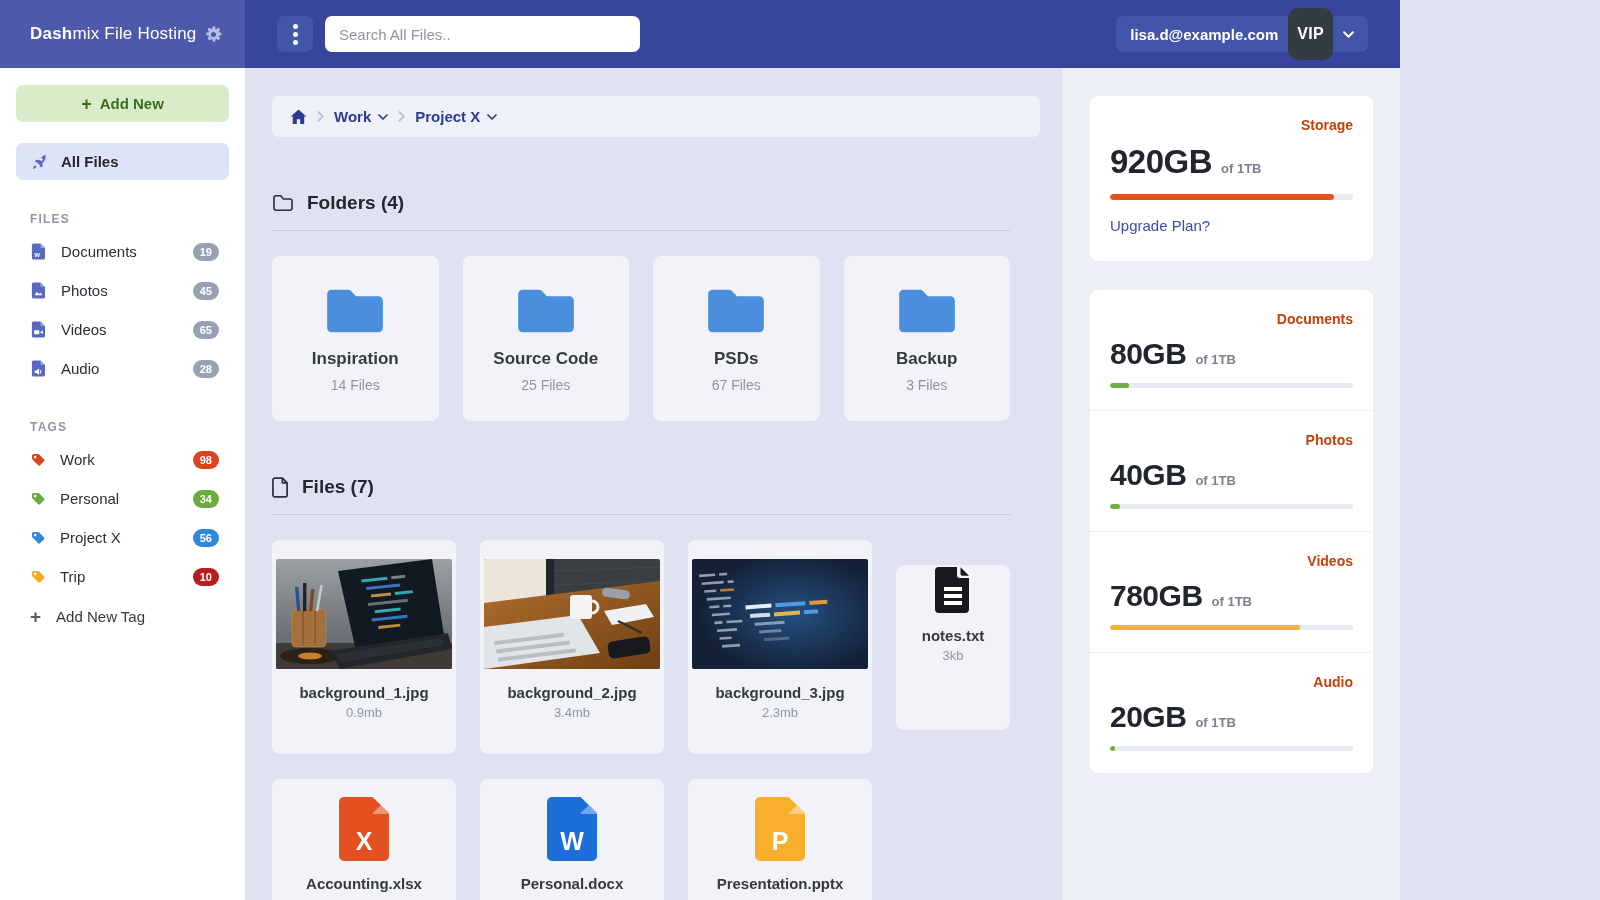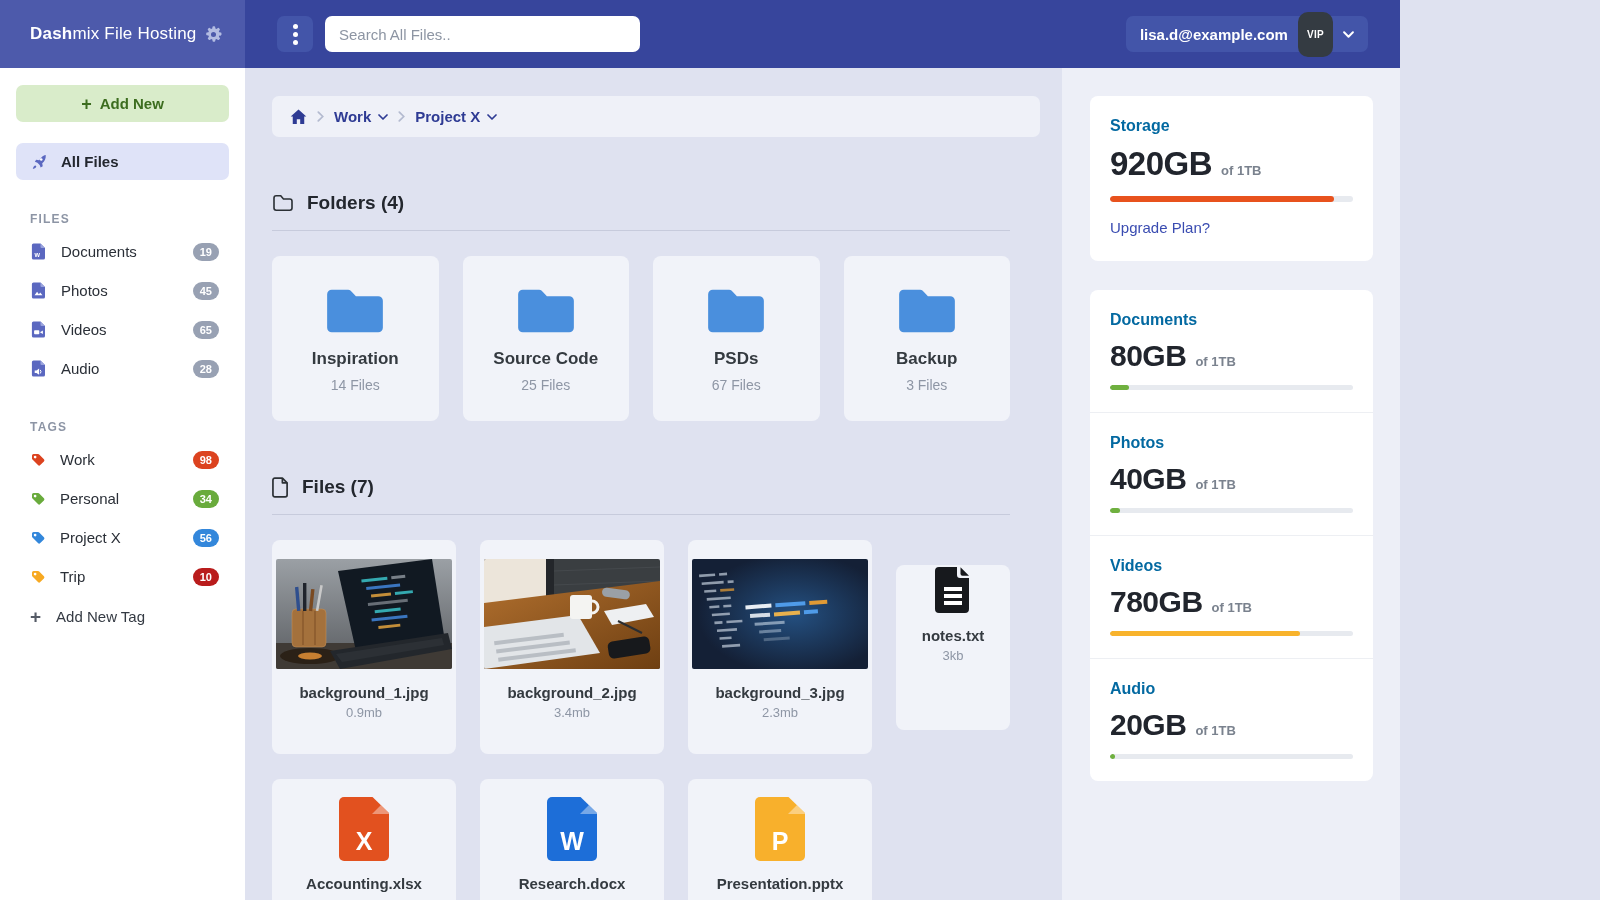--- a/index.html
+++ b/index.html
@@ -15,21 +15,21 @@
   .brand-text b { font-weight:800; }
   .brand-gear { width:24px; height:24px; display:flex; align-items:center; justify-content:center; cursor:pointer; }
   .topbar-main { flex:1; background:#37459c; display:flex; align-items:center; padding:0 32px; }
   .dots-btn { width:36px; height:36px; border-radius:7px; background:#4355a9; display:flex; flex-direction:column; align-items:center; justify-content:center; gap:3px; cursor:pointer; }
   .dots-btn i { width:5px; height:5px; border-radius:50%; background:#fff; }
   .search { margin-left:12px; width:315px; height:36px; border-radius:7px; border:none; background:#fff; padding:0 14px; font-size:15px; font-family:"Liberation Sans",sans-serif; color:#333; outline:none; }
   .search::placeholder { color:#8d95a3; }
   .spacer { flex:1; }
   .user-btn { height:36px; border-radius:7px; background:#4355a9; display:flex; align-items:center; gap:10px; padding:0 14px; color:#fff; cursor:pointer; }
   .user-email { font-size:15px; font-weight:700; }
-  .vip { background:#343b42; border-radius:10px; font-size:10px; font-weight:800; padding:17px 9px; letter-spacing:.3px; }
+  .vip { background:#343b42; border-radius:10px; font-size:16px; font-weight:800; padding:17px 9px; letter-spacing:.3px; }
 
   
   .shell { flex:1; display:flex; min-height:0; }
   .sidebar { width:245px; flex:0 0 245px; background:#fff; padding:17px 16px; }
   .content { flex:1; background:#dfe2f0; padding:28px 22px 0 27px; overflow:hidden; }
   .rightcol { width:338px; flex:0 0 338px; background:#edeff7; padding:28px 27px 0 28px; }
 
   
   .btn-addnew { width:100%; height:37px; border:none; border-radius:7px; background:#d9ecca; color:#3c6d1f; font-size:15px; font-weight:700; font-family:"Liberation Sans",sans-serif; display:flex; align-items:center; justify-content:center; gap:8px; cursor:pointer; }
   .btn-addnew .plus { font-size:18px; font-weight:800; line-height:1; }
@@ -68,21 +68,21 @@
   .short-card .item-name { margin-top:12px; }
   .office-card { height:170px; padding-top:18px; cursor:pointer; display:flex; flex-direction:column; align-items:center; }
   .ficon { position:relative; width:50px; height:64px; border-radius:5px; clip-path:polygon(0 0,67% 0,100% 25%,100% 100%,0 100%); display:flex; align-items:flex-end; justify-content:center; }
   .ficon::after { content:''; position:absolute; top:0; right:0; border-style:solid; border-width:0 0 17px 17px; border-color:transparent transparent rgba(255,255,255,.4) transparent; }
   .ficon span { color:#fff; font-size:25px; font-weight:800; margin-bottom:7px; line-height:1; }
   .office-card .item-name { margin-top:14px; }
 
   
   .panel { background:#fff; border-radius:8px; }
   .storage-card { padding:21px 20px; height:165px; }
-  .panel-title { font-size:16px; font-weight:600; color:#0369a1; }
+  .panel-title { font-size:14px; font-weight:600; color:#c2410c;text-align:right; }
   .big-row { margin-top:10px; display:flex; align-items:baseline; gap:9px; }
   .big-val { font-size:33px; font-weight:800; color:#21252d; letter-spacing:-.5px; }
   .big-of { font-size:13px; font-weight:700; color:#7a828e; }
   .track { margin-top:13px; height:6px; border-radius:3px; background:#e7eaef; overflow:hidden; }
   .fill { height:100%; border-radius:3px; }
   .upgrade { display:inline-block; margin-top:17px; font-size:15px; color:#3a4cb1; cursor:pointer; }
   .stats-card { margin-top:29px; }
   .stat { padding:21px 20px 22px; border-bottom:1px solid #edeff3; }
   .stat:last-child { border-bottom:none; }
   .stat .big-val { font-size:30px; }
@@ -439,21 +439,21 @@
         <div class="card office-card">
           <div class="ficon" style="background: rgb(226, 81, 31);">
               <span>X</span>
             </div>
           <div class="item-name">Accounting.xlsx</div>
         </div>
         <div class="card office-card">
           <div class="ficon" style="background: rgb(29, 110, 216);">
               <span>W</span>
             </div>
-          <div class="item-name">Research.docx</div>
+          <div class="item-name">Personal.docx</div>
         </div>
         <div class="card office-card">
           <div class="ficon" style="background: rgb(248, 176, 44);">
               <span>P</span>
             </div>
           <div class="item-name">Presentation.pptx</div>
         </div>
 
       </div>
     </main>

